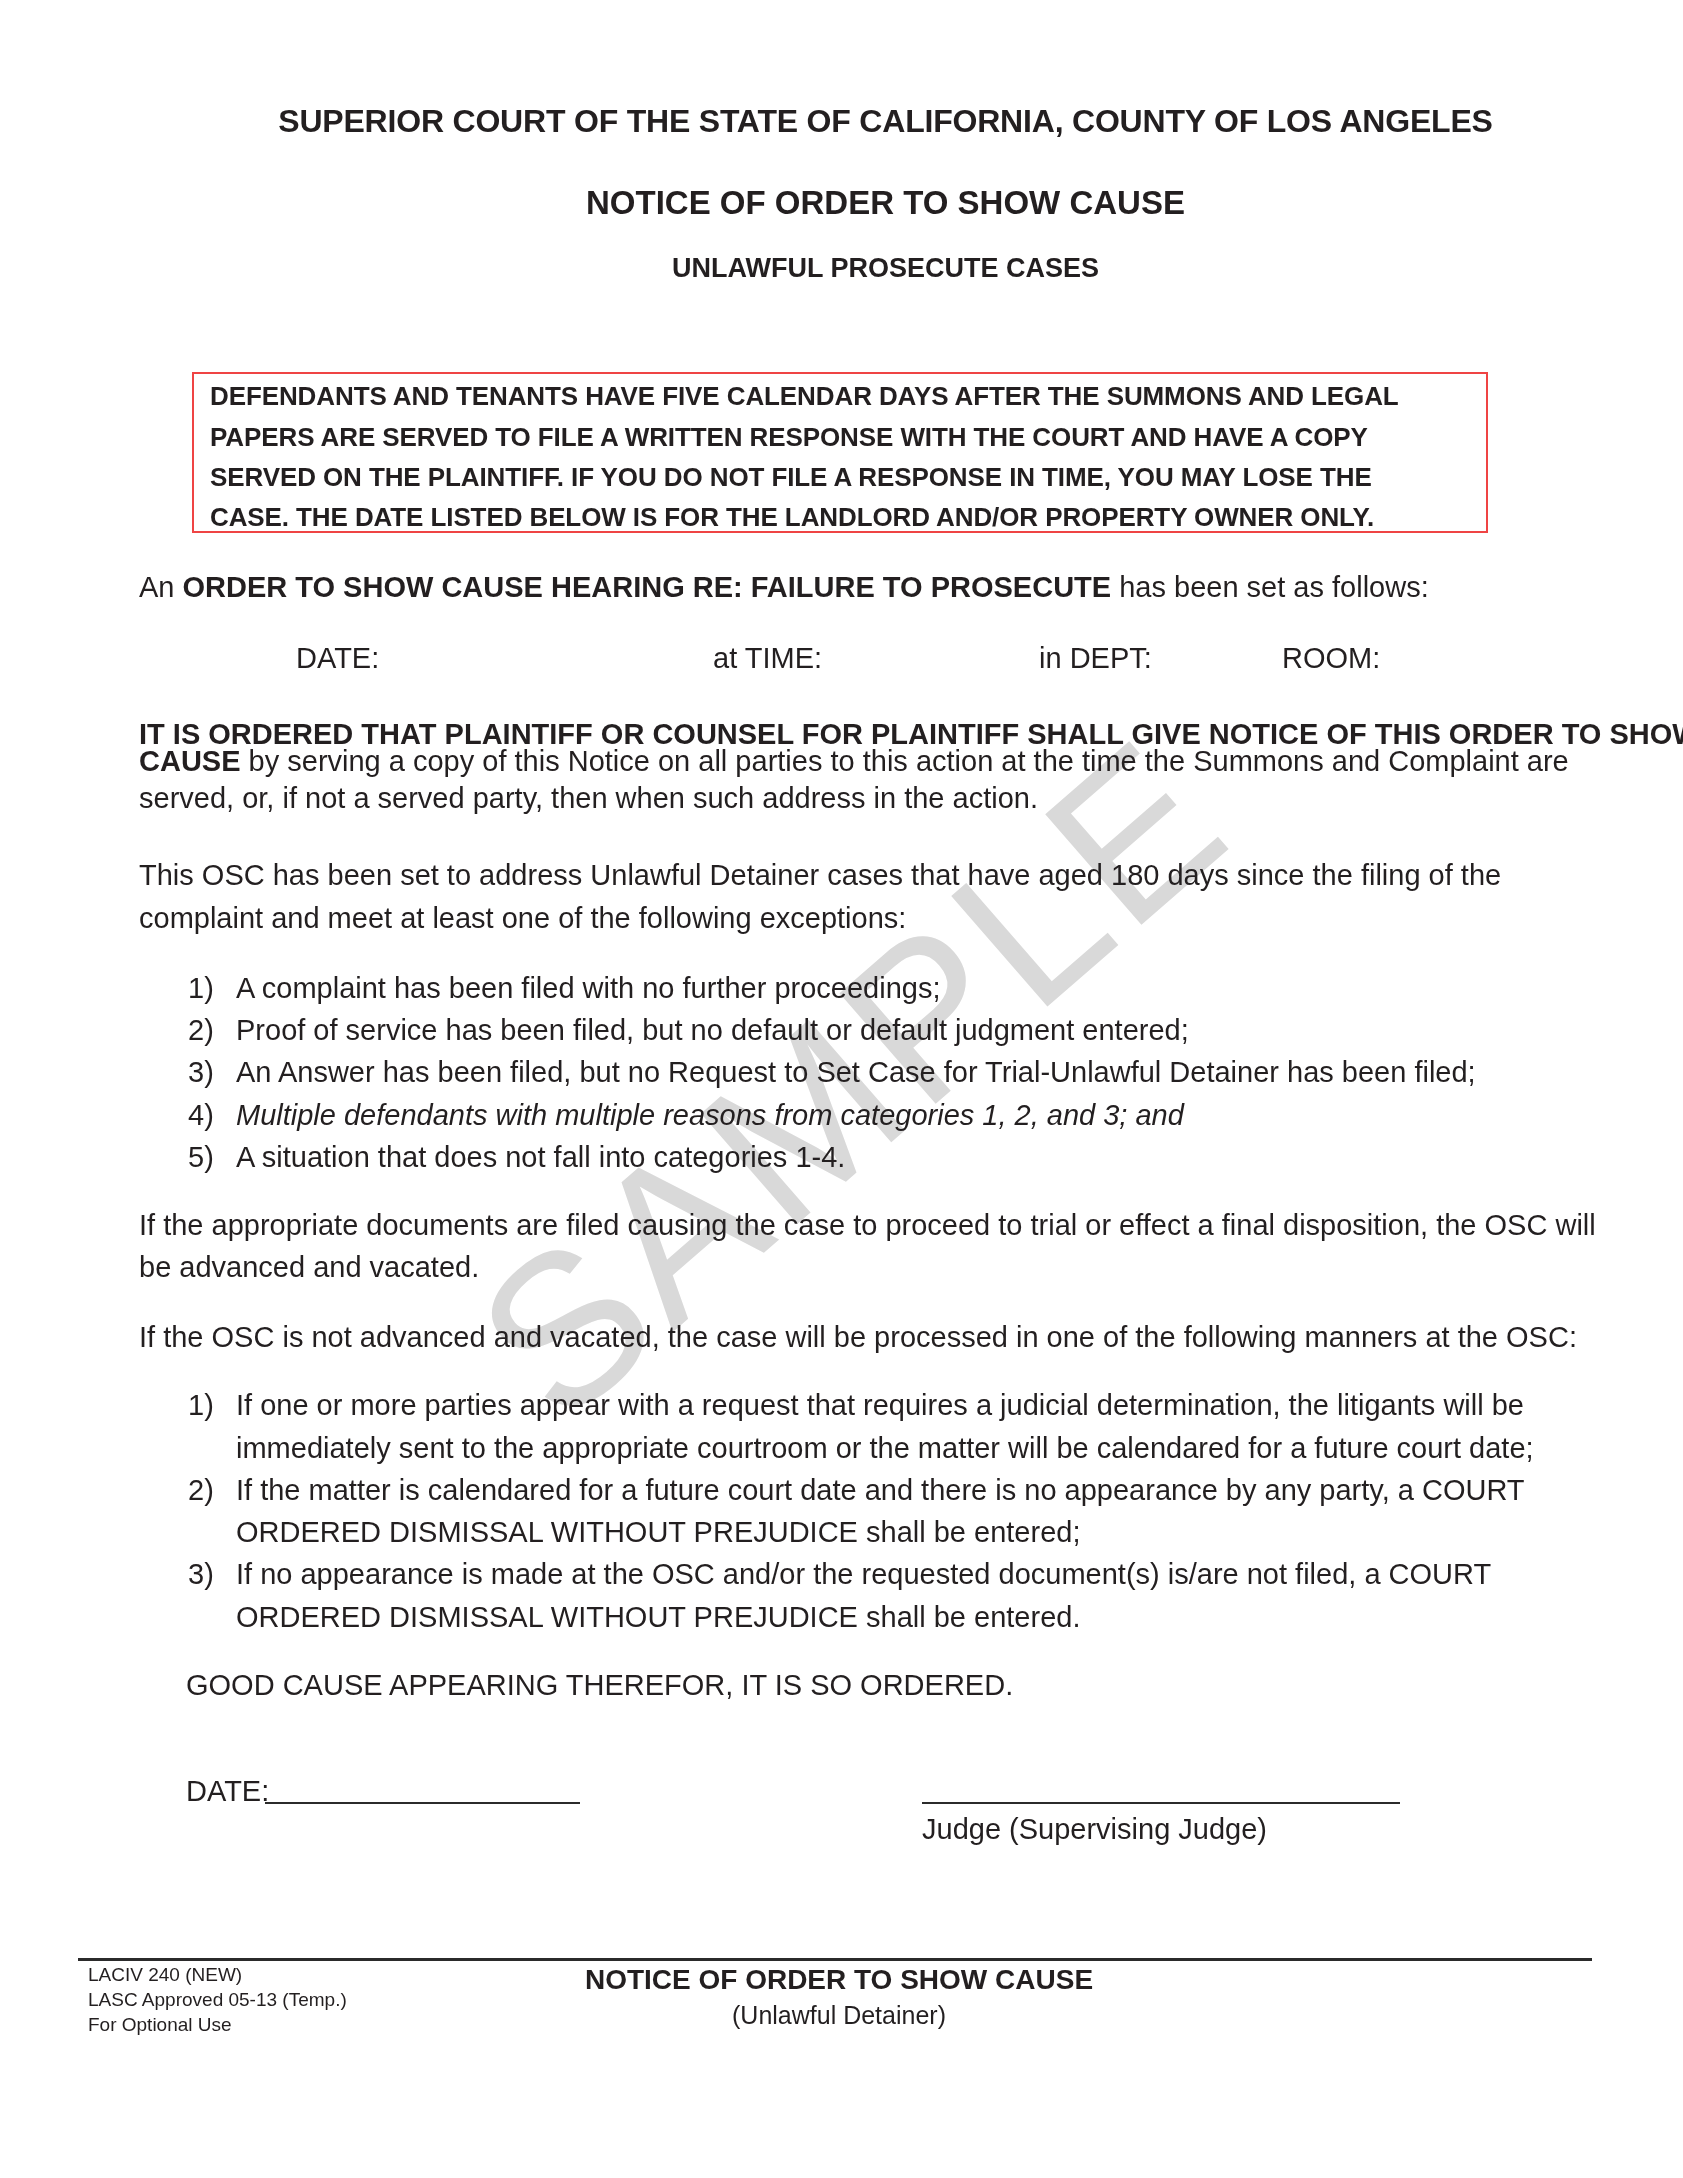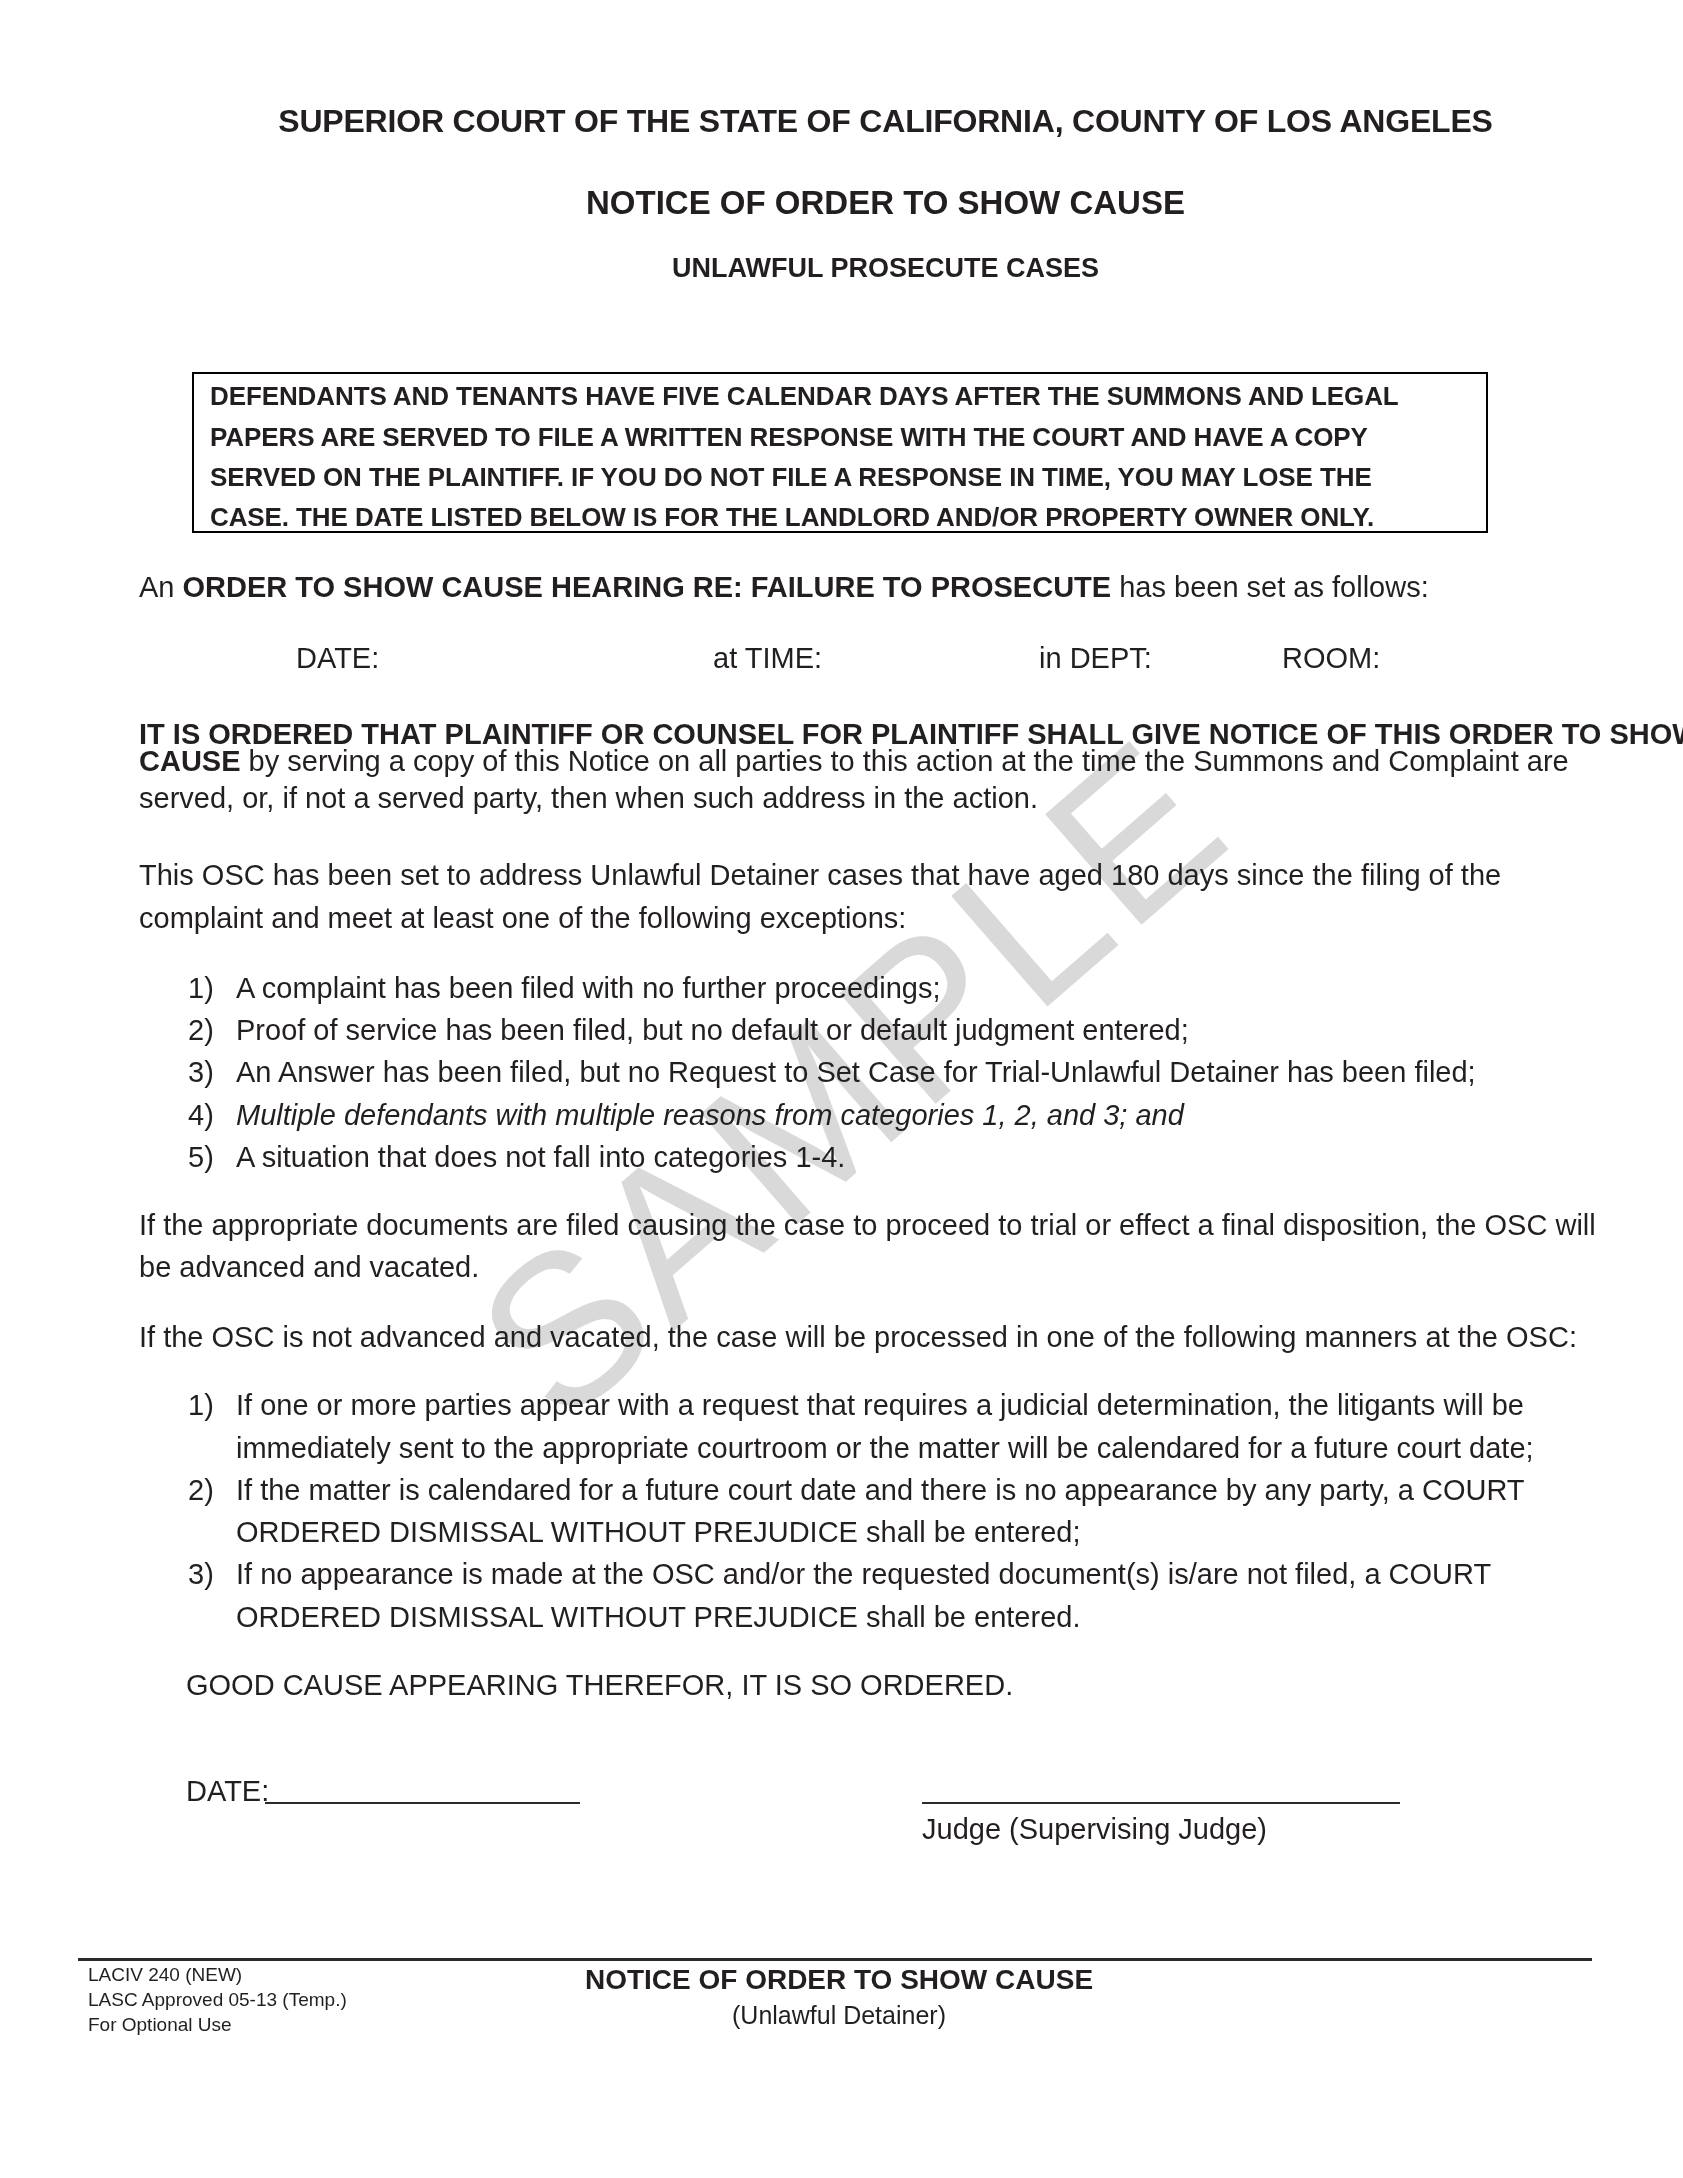--- a/index.html
+++ b/index.html
@@ -4,21 +4,21 @@
 <style>
   html, body { margin:0; padding:0; background:#ffffff; }
   body { width:1683px; height:2178px; position:relative; overflow:hidden;
          font-family:"Liberation Sans", "DejaVu Sans", sans-serif; color:#231f20; }
   .abs { position:absolute; white-space:nowrap; }
   .center { left:0; width:1683px; text-align:center;margin-left:44px; }
   .t1 { top:103px; font-size:32px; font-weight:bold; letter-spacing:-0.2px; }
   .t2 { top:184px; font-size:33px; font-weight:bold; }
   .t3 { top:253px; font-size:27px; font-weight:bold; }
   .warnbox { position:absolute; left:192px; top:372px; width:1296px; height:161px;
-             border:2px solid #000000; box-sizing:border-box; }
+             border:2px solid #ef4444; box-sizing:border-box; }
   .warnline { position:absolute; left:16px; font-size:26px; font-weight:bold; white-space:nowrap; letter-spacing:-0.1px; }
   .body { font-size:29px; }
   .b { font-weight:bold; }
   .justify { text-align:justify; text-align-last:justify; width:1393px; }
   .rule { position:absolute; background:#2b2b2b; }
   .wm { position:absolute; left:852px; top:1079px; transform:translate(-50%,-50%) rotate(-41deg);
         font-size:213px; color:#d9d9d9; font-weight:normal; letter-spacing:6px; white-space:nowrap;
         pointer-events:none; z-index:0; }
   .layer { position:relative; z-index:1; }
   .foot-left { font-size:19px; line-height:25px; }

